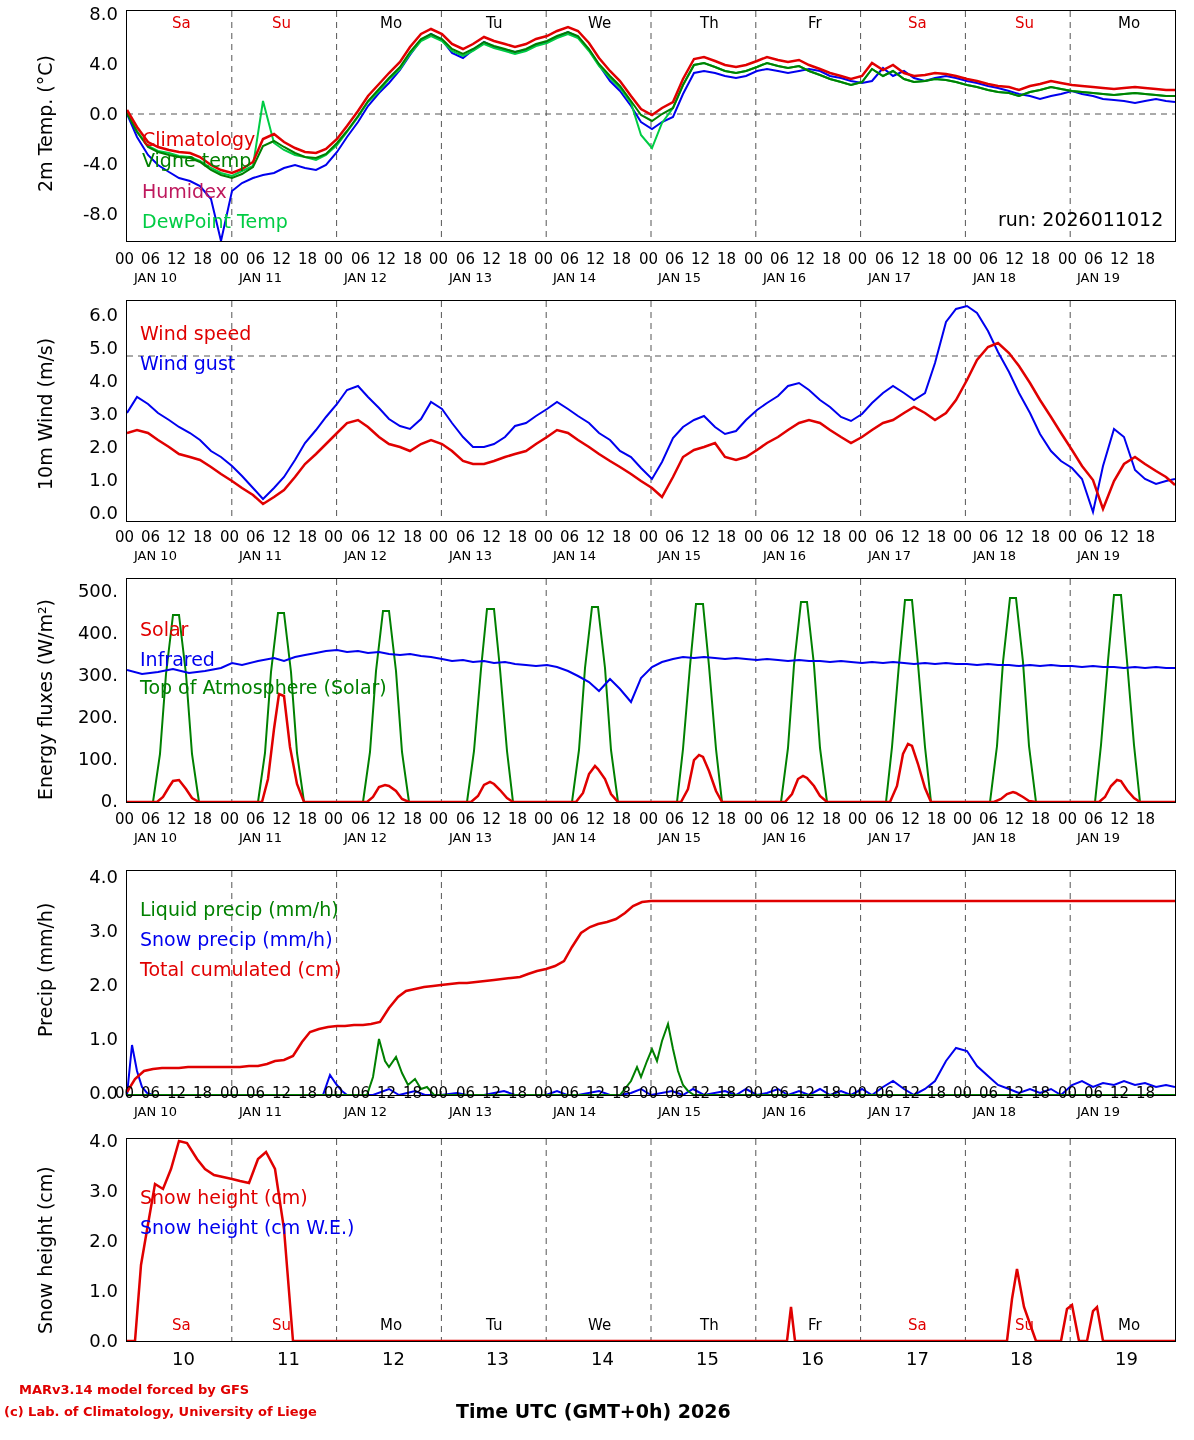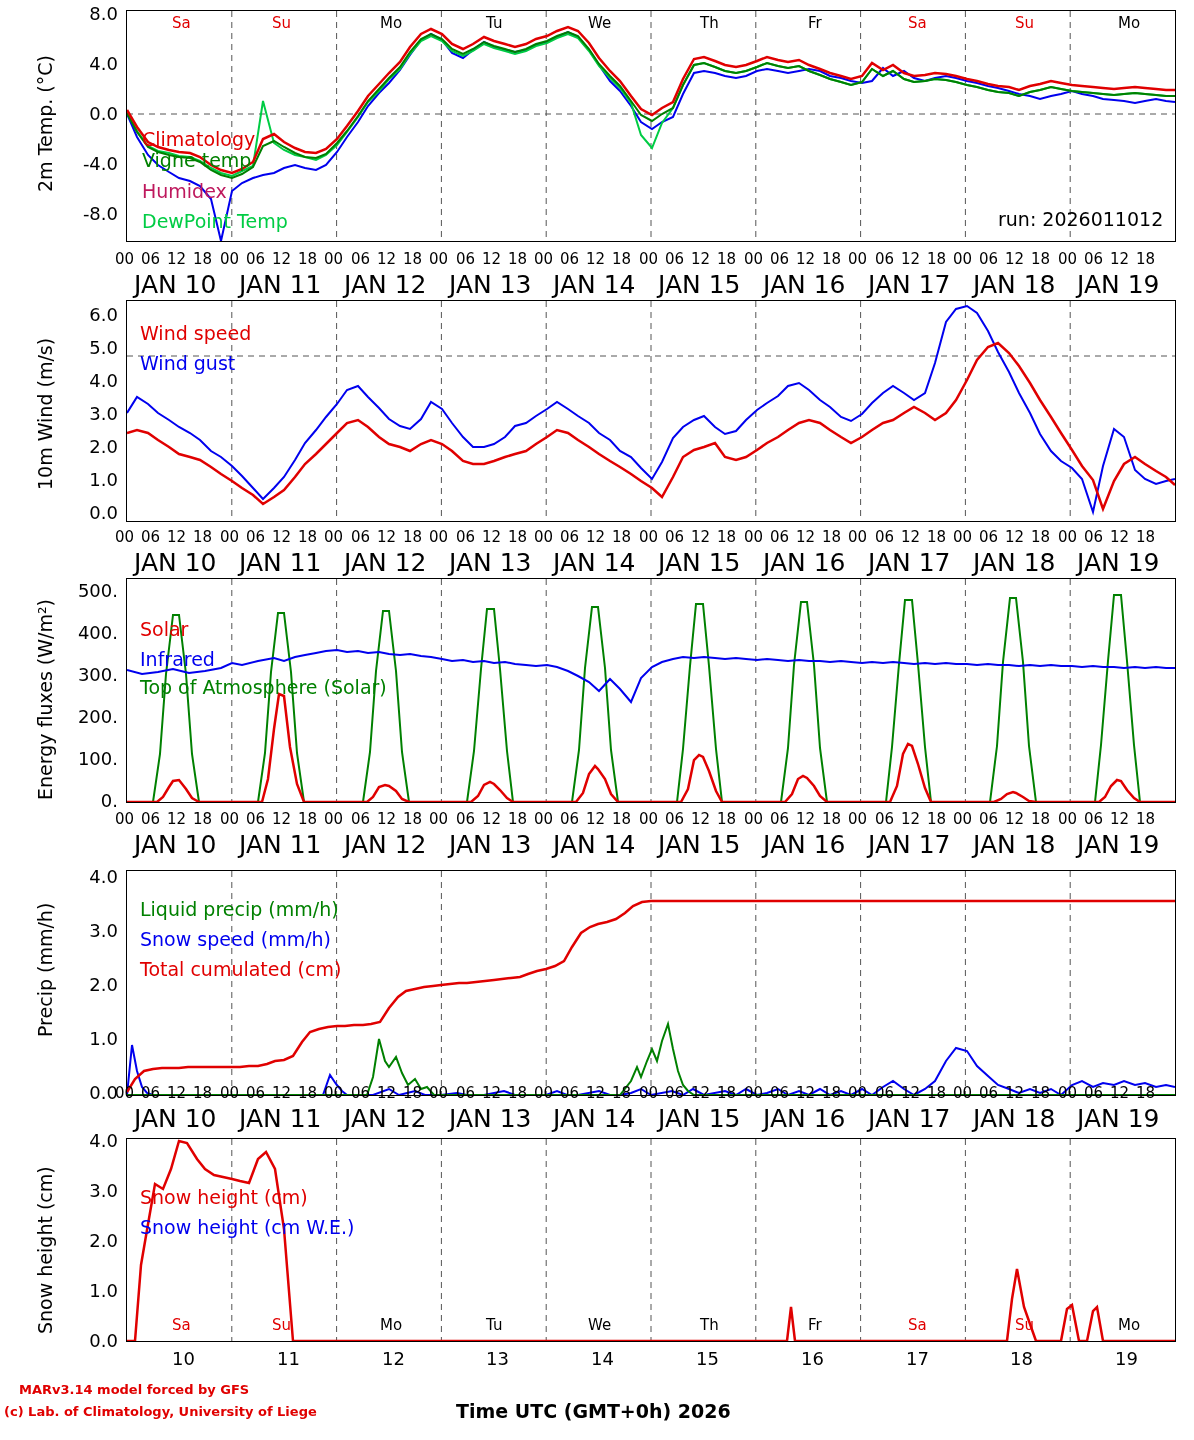--- a/index.html
+++ b/index.html
@@ -3,21 +3,21 @@
 <meta charset="utf-8">
 <style>
   html,body{margin:0;padding:0;background:#ffffff;}
   body{width:1194px;height:1440px;font-family:"DejaVu Sans",sans-serif;color:#000;position:relative;overflow:hidden;}
   .panel{position:absolute;left:0;width:1194px;}
   .plotbox{position:absolute;border:1px solid #000;background:#fff;box-sizing:border-box;}
   svg{display:block;}
   .ylabel{position:absolute;font-size:19px;transform-origin:0 0;white-space:nowrap;}
   .legend{position:absolute;font-size:19px;white-space:nowrap;font-family:"DejaVu Sans",sans-serif;}
   .ticklab{position:absolute;font-size:15px;white-space:nowrap;}
-  .daylab{position:absolute;font-size:25px;white-space:nowrap;}
+  .daylab{position:absolute;font-size:13px;white-space:nowrap;}
   .dowlab{position:absolute;font-size:15px;white-space:nowrap;}
   .runlab{position:absolute;font-size:19px;white-space:nowrap;}
   .footl{position:absolute;font-size:13px;color:#e00000;white-space:nowrap;font-weight:bold;}
   .footc{position:absolute;font-size:19px;white-space:nowrap;font-weight:bold;}
   .footr{position:absolute;font-size:22px;color:#3333dd;white-space:nowrap;}
   .axnum{position:absolute;font-size:18px;white-space:nowrap;text-align:right;}
 </style>
 </head>
 <body>
 
@@ -317,21 +317,21 @@
       </g>
 
       <polyline fill="none" stroke="#0000ee" stroke-width="2" points="0,224 5,174 10,200 15,216 20,222 26,224 52,224 78,224 105,224 131,224 157,224 183,224 196,224 203,204 209,213 215,220 220,224 246,224 262,218 272,224 288,220 298,224 314,224 330,222 340,224 357,224 377,220 388,224 409,224 419,224 430,220 440,224 451,224 472,220 483,224 493,224 504,222 514,218 524,224 545,220 556,224 566,218 577,224 598,220 609,224 619,218 630,224 640,222 651,218 661,224 672,220 682,224 693,218 703,224 714,220 724,224 735,218 745,224 756,216 766,210 777,218 787,224 798,218 808,210 819,190 829,177 840,180 850,195 861,205 871,214 882,218 892,222 903,218 913,222 924,218 934,224 945,214 955,210 966,216 976,212 987,214 997,210 1008,214 1018,212 1029,216 1039,214 1048,216"></polyline>
 
       <polyline fill="none" stroke="#008000" stroke-width="2" points="0,224 52,224 105,224 157,224 209,224 240,224 246,206 252,168 258,190 262,196 269,186 275,202 281,214 288,208 294,218 300,216 307,224 340,224 360,224 380,224 400,224 419,224 440,224 451,224 462,224 472,224 483,224 493,224 504,210 510,196 514,206 520,190 525,178 530,190 535,170 541,153 546,178 551,200 556,214 561,220 567,224 598,224 640,224 682,224 724,224 766,224 808,224 850,224 892,224 934,224 976,224 1018,224 1048,224"></polyline>
 
       <polyline fill="none" stroke="#e00000" stroke-width="2.5" points="0,221 8,208 17,200 26,198 35,197 44,197 52,197 61,196 70,196 79,196 87,196 96,196 105,196 113,196 122,195 131,195 140,193 148,190 157,189 166,185 175,171 183,161 192,158 201,156 210,155 218,155 227,154 236,154 244,153 253,151 262,137 271,126 279,120 288,118 297,116 306,115 314,114 323,113 332,112 340,112 349,111 358,110 367,109 375,108 384,107 393,106 401,103 410,100 419,98 428,95 437,90 445,76 454,62 463,56 471,53 480,51 489,48 498,42 506,35 515,31 524,30 1048,30"></polyline>
     </svg>
   </div>
   <div class="legend" style="left:140px;top:46px;color:#008000;">Liquid precip (mm/h)</div>
-  <div class="legend" style="left:140px;top:76px;color:#0000ee;">Snow speed (mm/h)</div>
+  <div class="legend" style="left:140px;top:76px;color:#0000ee;">Snow precip (mm/h)</div>
   <div class="legend" style="left:140px;top:106px;color:#e00000;">Total cumulated (cm)</div>
 </div>
 
 <div class="panel" style="top:1080px;height:46px;">
   <div class="ticklab" style="left:115px;top:4px;">00</div>
   <div class="ticklab" style="left:141px;top:4px;">06</div>
   <div class="ticklab" style="left:167px;top:4px;">12</div>
   <div class="ticklab" style="left:193px;top:4px;">18</div>
   <div class="ticklab" style="left:220px;top:4px;">00</div>
   <div class="ticklab" style="left:246px;top:4px;">06</div>

